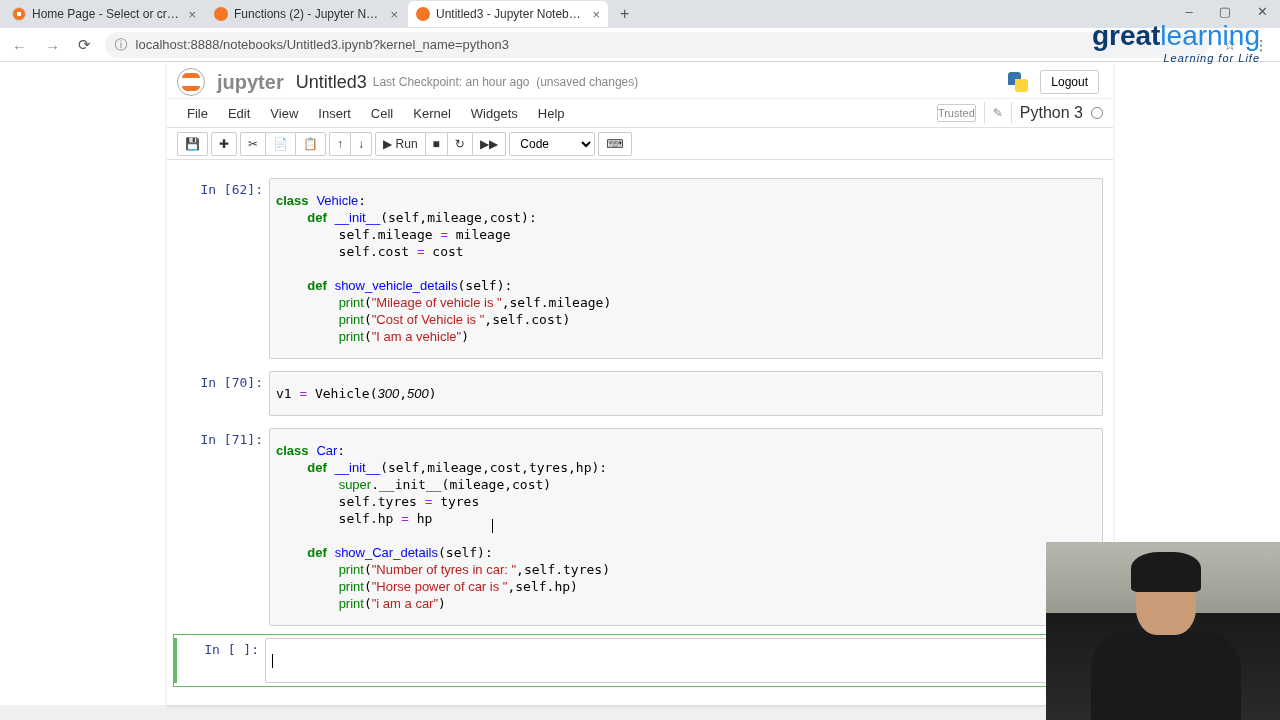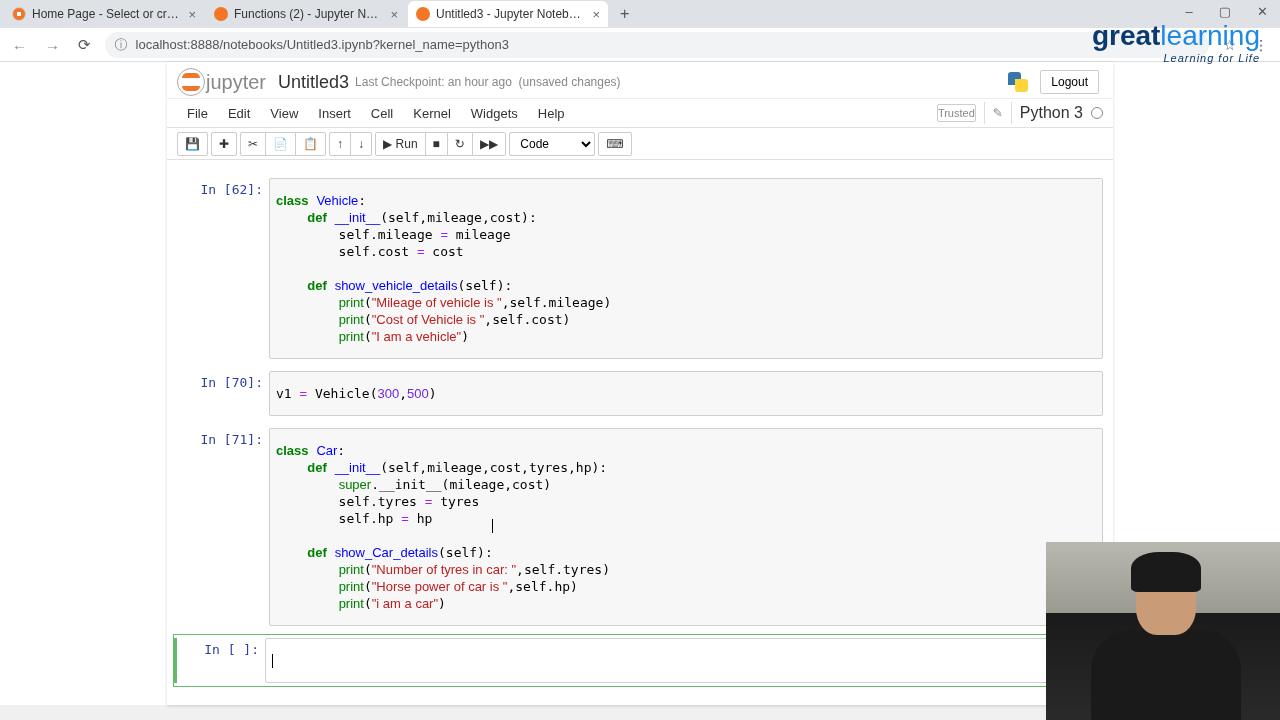--- a/index.html
+++ b/index.html
@@ -30,21 +30,21 @@
 .watermark { position: absolute; right: 20px; top: 20px; z-index: 10; text-align: right; }
 .watermark .main { font-size: 28px; font-weight: 500; }
 .watermark .great { color: #0a3a6e; font-weight: 700; }
 .watermark .learning { color: #1e88e5; font-weight: 400; }
 .watermark .sub { font-size: 11px; font-style: italic; color: #0a3a6e; letter-spacing: 1px; }
 
 
 .nb-container { width: 946px; margin: 0 auto; background: #fff; box-shadow: 0 1px 3px rgba(0,0,0,0.15); }
 .nb-page-bg { background: #fff; padding-top: 0; }
 .nb-header { display: flex; align-items: center; padding: 6px 14px 2px 10px; }
-.jupyter-logo { display: flex; align-items: center; gap: 1px; font-size: 20px; color: #888; }
+.jupyter-logo { display: flex; align-items: center; gap: 12px; font-size: 20px; color: #888; font-weight: bold; }
 .jupyter-logo .planet { width: 28px; height: 28px; border-radius: 50%; background: #fff; border: 1px solid #aaa; position: relative; display:inline-block;}
 .jupyter-logo .planet::before, .jupyter-logo .planet::after { content:''; position:absolute; left:4px; right:4px; height:5px; background:#f37626; border-radius: 50%;}
 .jupyter-logo .planet::before { top:4px; border-radius: 10px 10px 0 0;}
 .jupyter-logo .planet::after { bottom:4px; border-radius: 0 0 10px 10px;}
 .nb-title { margin-left: 12px; font-size: 18px; color: #333; }
 .nb-checkpoint { margin-left: 6px; font-size: 12px; color: #888; }
 .nb-header-right { margin-left: auto; display: flex; align-items: center; gap: 10px; }
 .python-logo { width: 24px; height: 24px; display:inline-block; position:relative; }
 .python-logo::before { content:''; position:absolute; width:13px; height:13px; background:#3776ab; border-radius:3px 3px 3px 0; top:2px; left:2px;}
 .python-logo::after { content:''; position:absolute; width:13px; height:13px; background:#ffd43b; border-radius:0 3px 3px 3px; bottom:2px; right:2px;}
@@ -77,21 +77,21 @@
 .prompt-area.empty-sel { color: #303f9f; }
 .input-area { flex: 1; border: 1px solid #cfcfcf; background: #f7f7f7; border-radius: 2px; padding: 13px 6px; font-family: monospace; font-size: 13px; line-height: 17px; white-space: pre; position: relative; }
 .cell.selected-edit .input-area { background:#fff;}
 
 
 .kw { color: #008000; font-weight: bold; }
 .def-name { color: #0000ff; }
 .cls-name { color: #0000ff; }
 .builtin { color: #008000; }
 .str { color: #ba2121; }
-.num { color: #6d28d9; }
+.num { color: #000000; font-style: italic; }
 .op { color: #a020f0; }
 
 .text-cursor { display: inline-block; width: 1px; height: 14px; background: #000; vertical-align: middle; position:relative; top:-1px;}
 
 
 .webcam { position: absolute; right: 0; bottom: 0; width: 234px; height: 178px; background: linear-gradient(180deg, #b8b8b0 0%, #9a9a90 40%, #1a1a1a 40%, #2a2a2a 100%); }
 .webcam .head { position:absolute; width:60px; height:75px; background:#c99b77; border-radius: 40% 40% 35% 35%; top:18px; left:90px;}
 .webcam .hair { position:absolute; width:70px; height:40px; background:#1a1a1a; border-radius: 40% 40% 10% 10%; top:10px; left:85px;}
 .webcam .body { position:absolute; width:150px; height:90px; background:#1a1a1a; border-radius: 40px 40px 0 0; bottom:0; left:45px;}
 </style>

